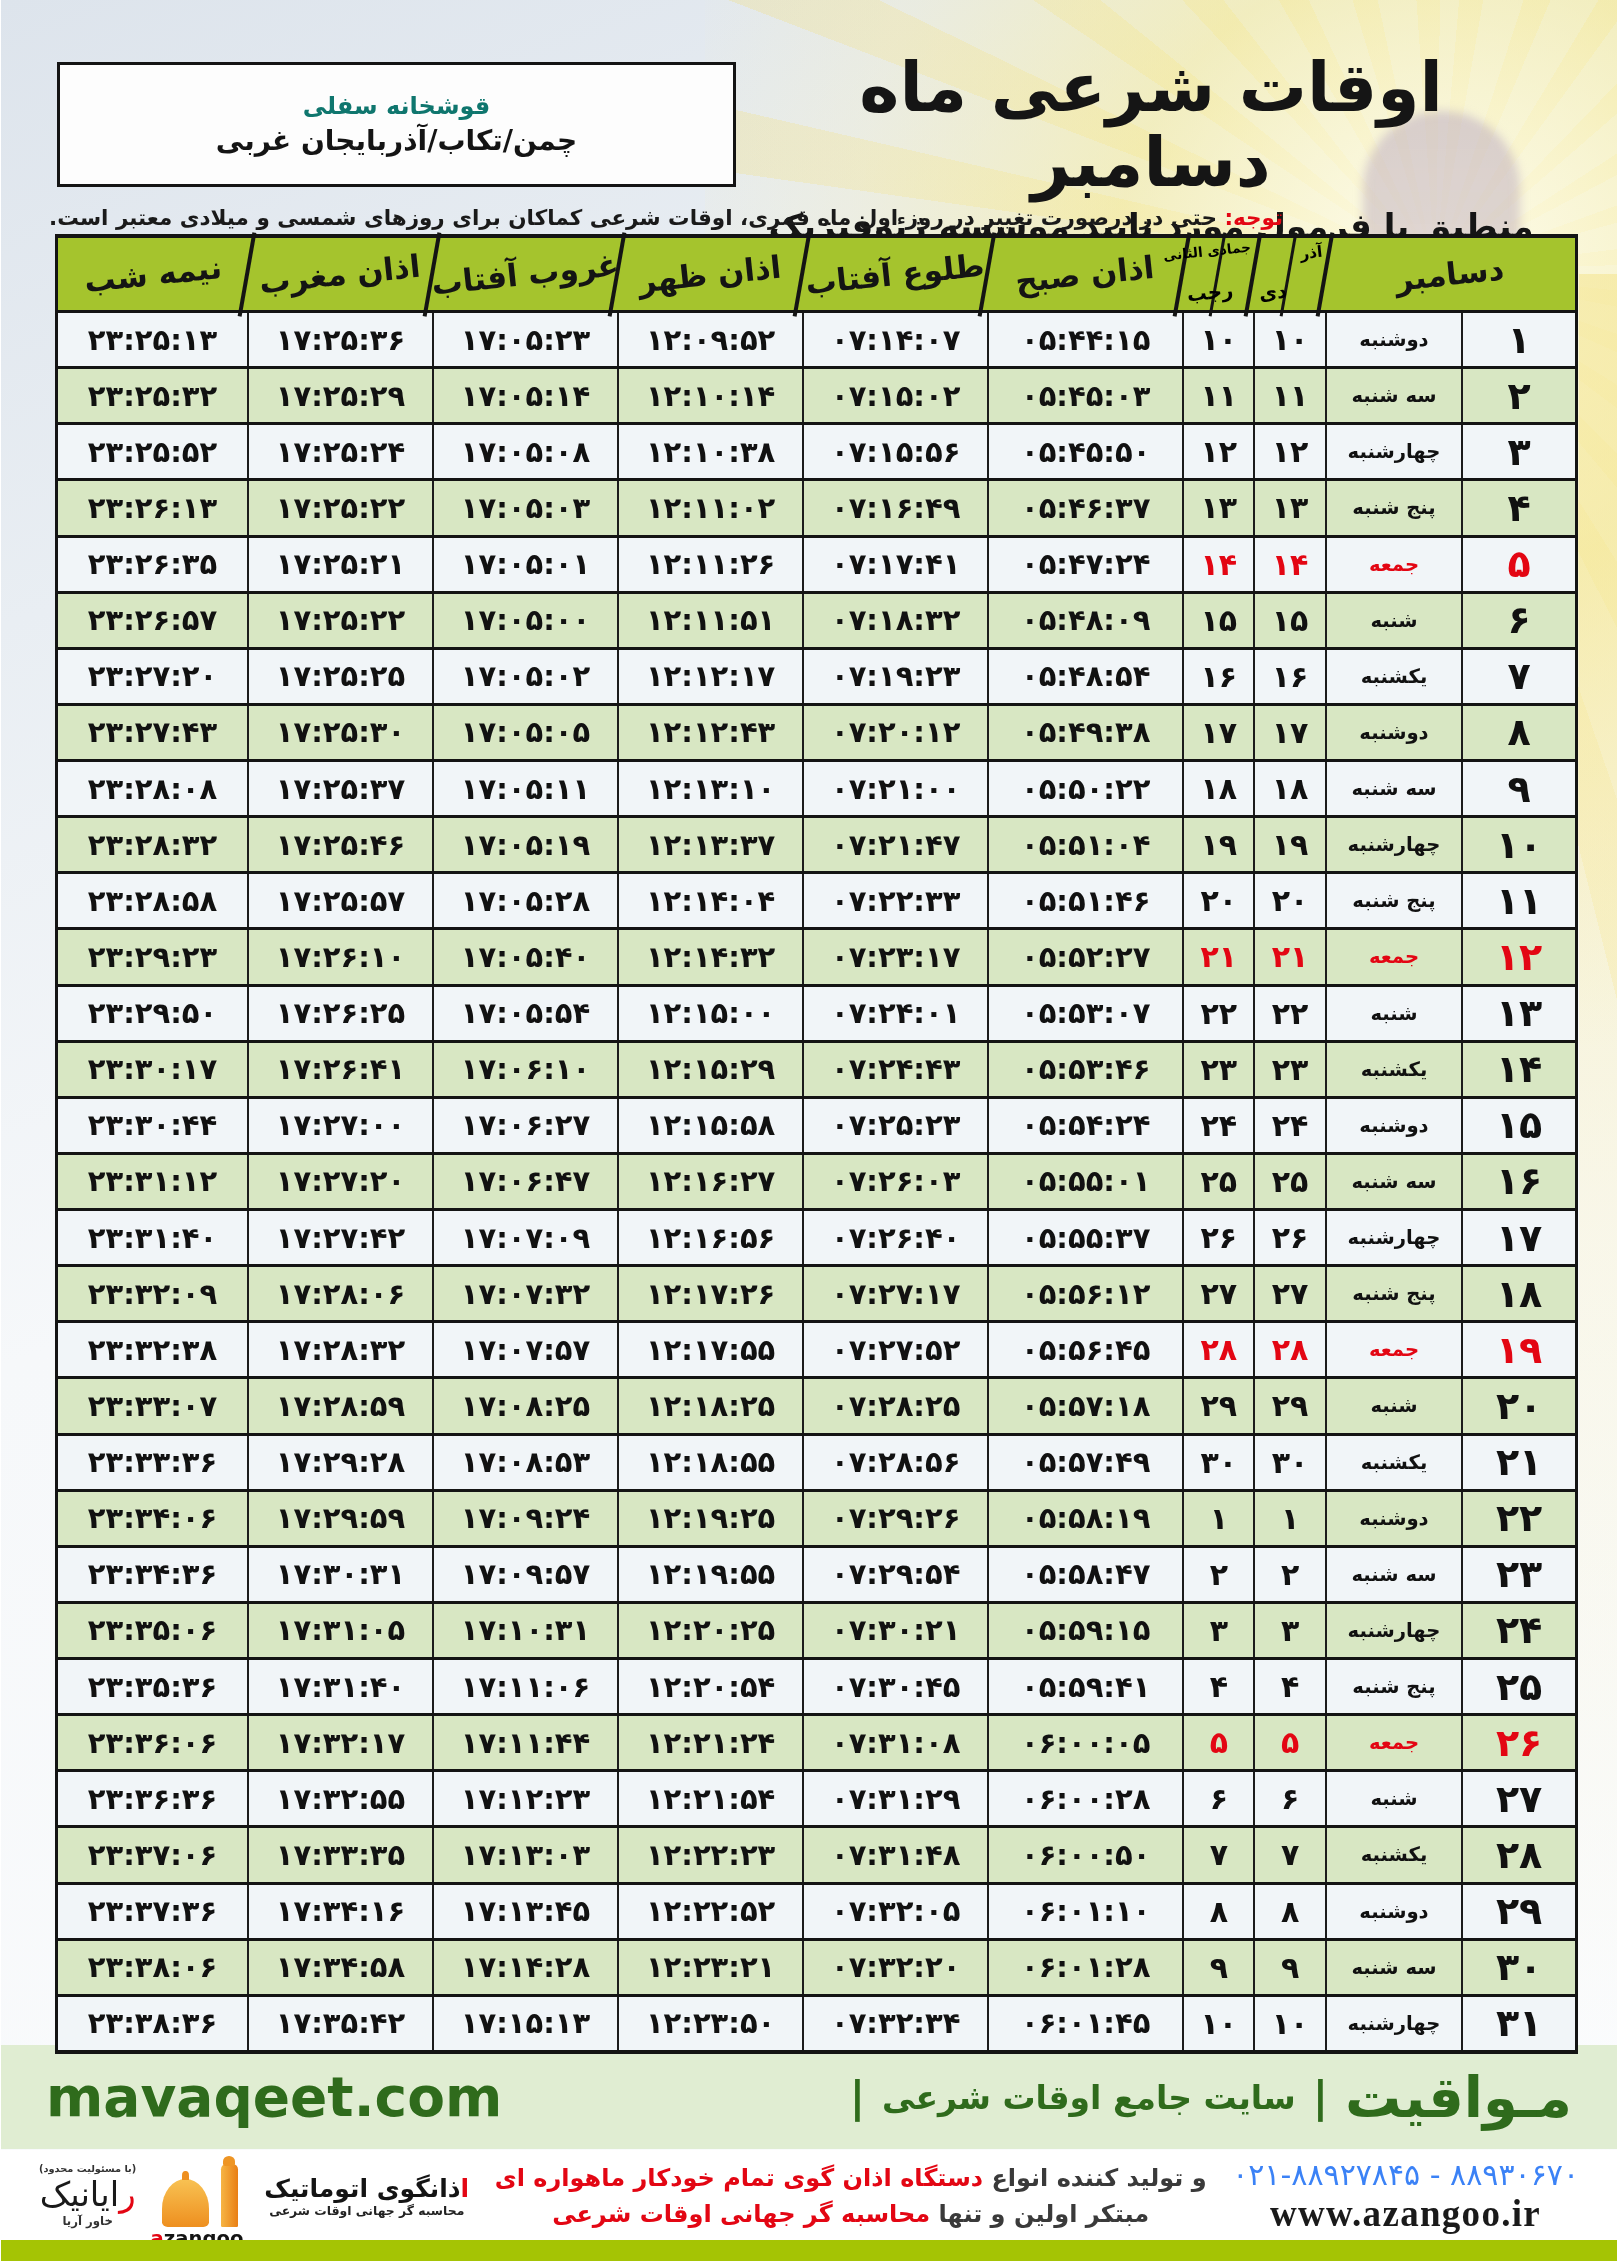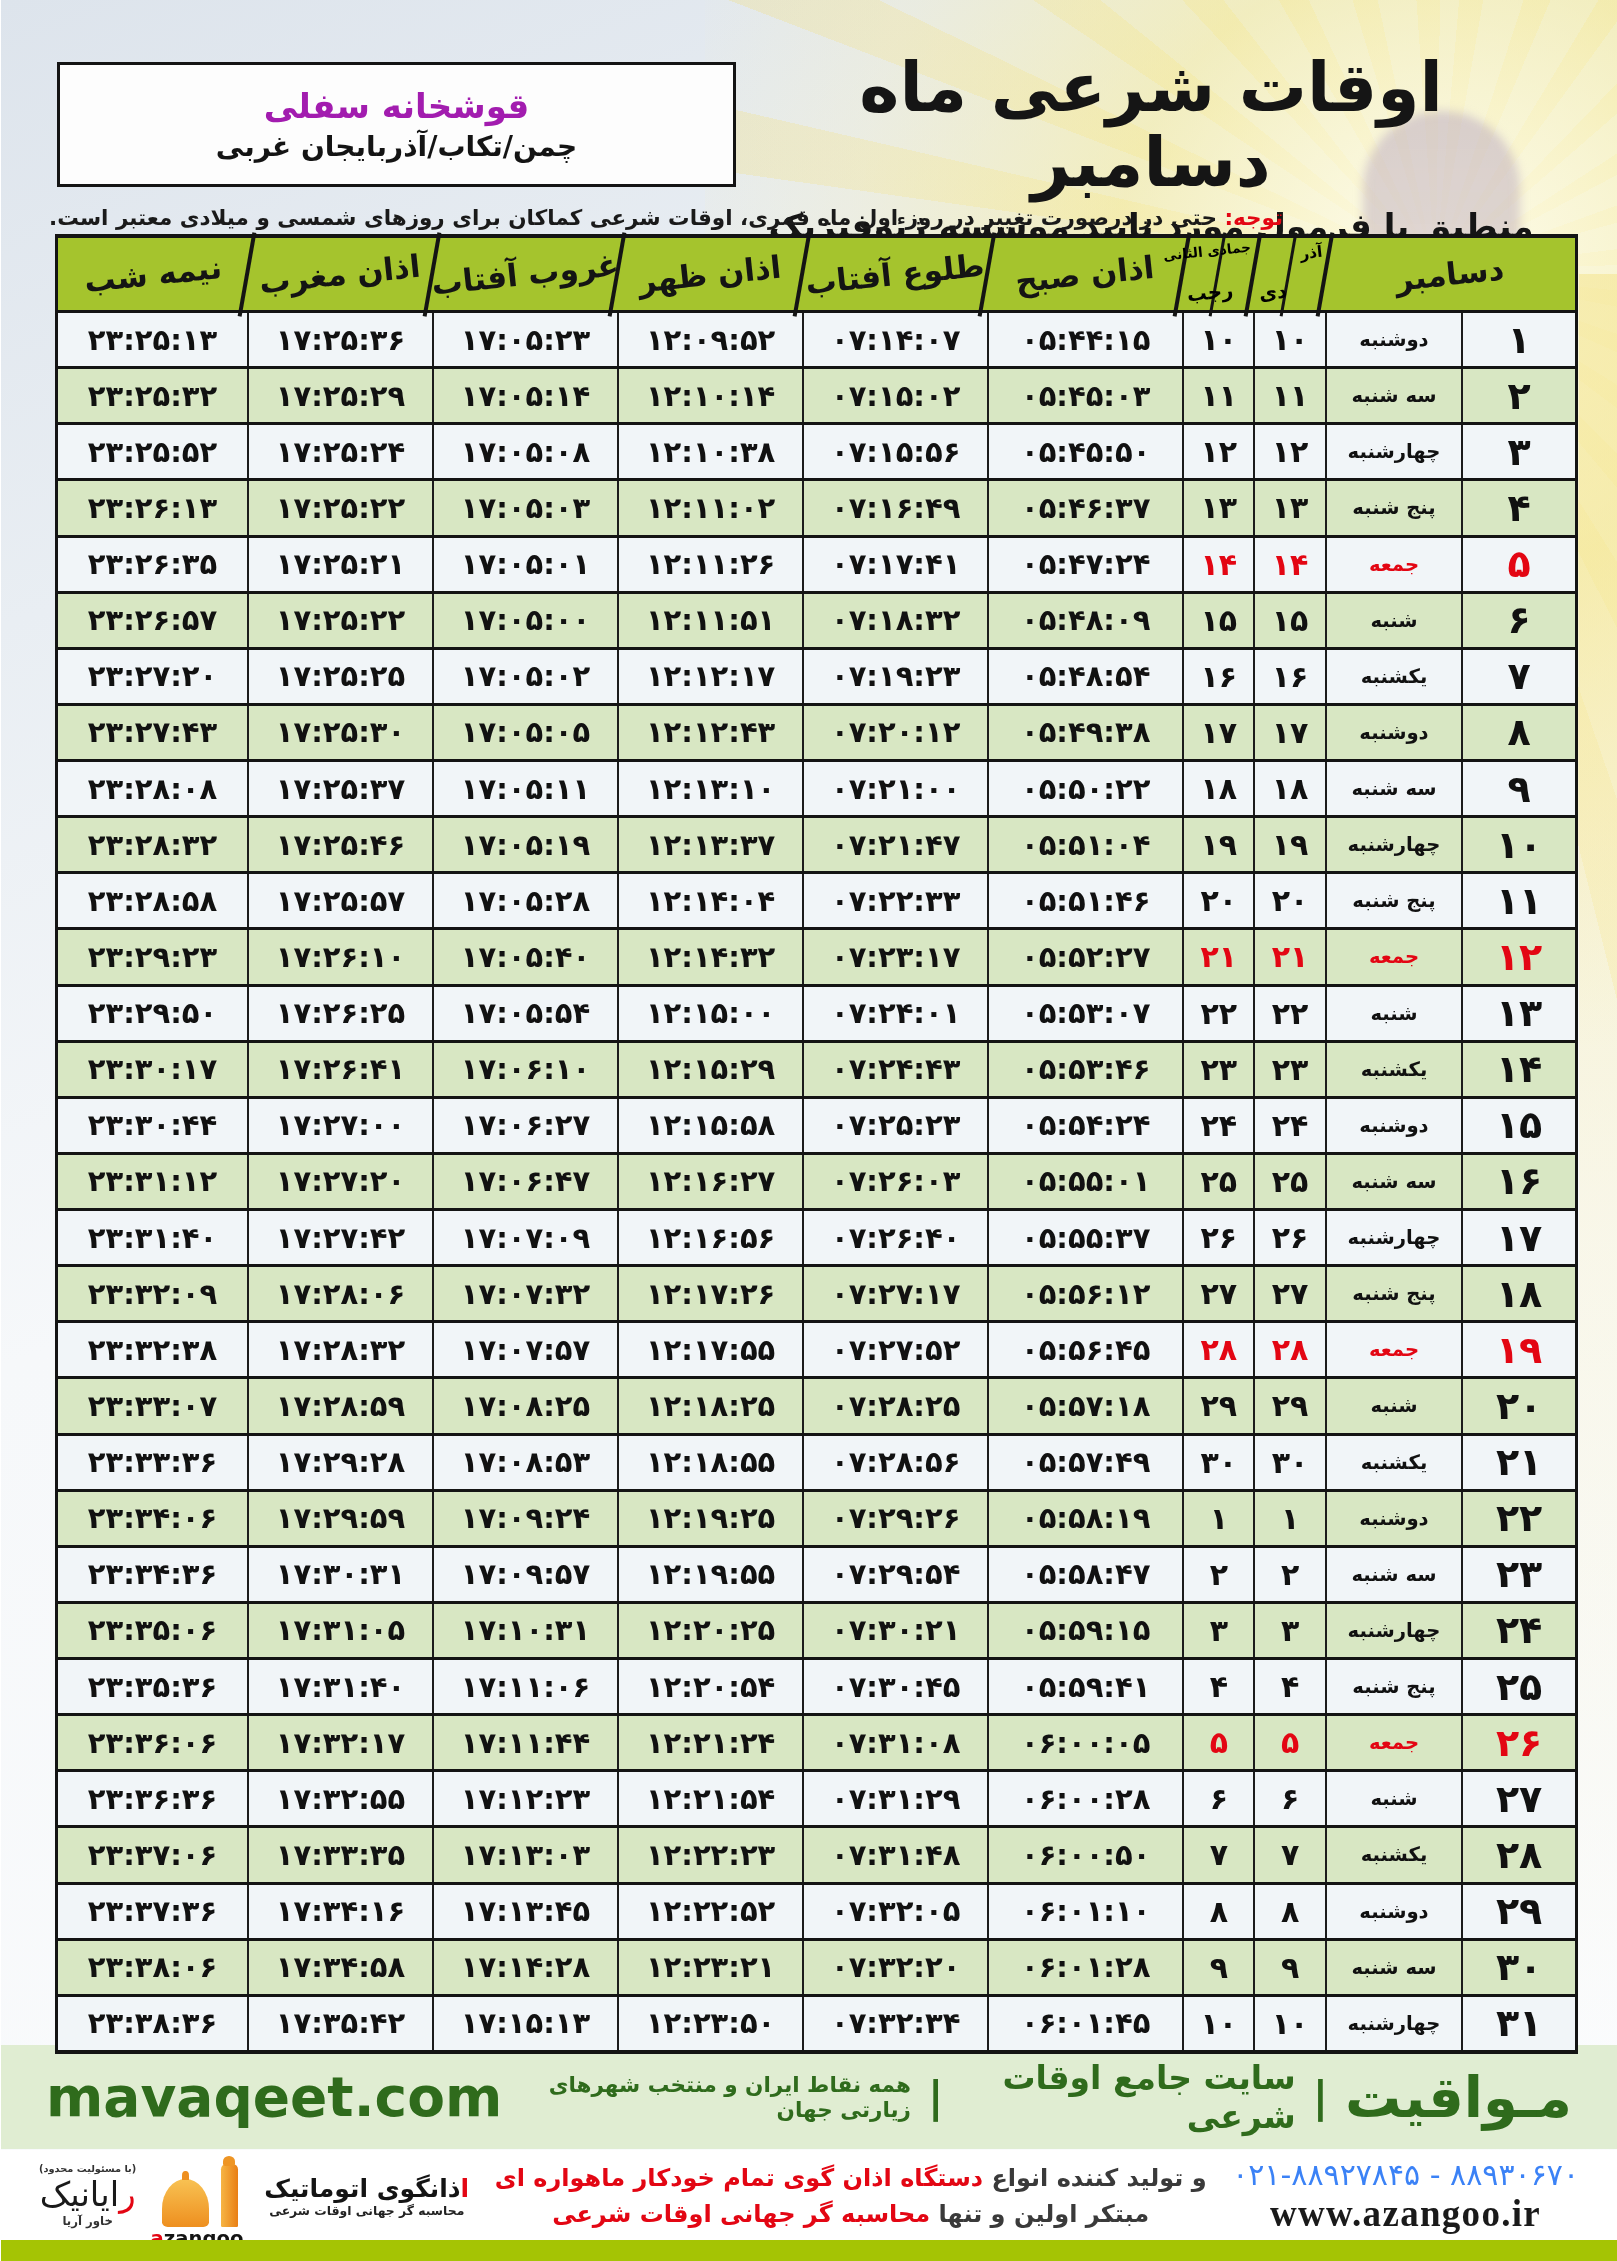--- a/index.html
+++ b/index.html
@@ -13,21 +13,21 @@
       repeating-conic-gradient(from 5deg at 80% 26%, rgba(244,216,80,.22) 0deg 5deg, rgba(255,255,255,0) 5deg 13deg);}
   .bg-minaret{position:absolute;right:98px;top:111px;width:157px;height:685px;pointer-events:none;
     background:linear-gradient(180deg,rgba(168,148,188,.40),rgba(196,170,150,.38) 55%,rgba(210,190,160,.30));
     border-radius:85px 85px 0 0;filter:blur(4.6px);}
   .bg-right{position:absolute;right:0;top:274px;width:39px;height:1761px;pointer-events:none;
     background:linear-gradient(180deg,rgba(244,228,140,.55),rgba(250,242,200,.35) 55%,rgba(255,255,255,0));}
 
   
   .loc-box{position:absolute;left:57px;top:62px;width:673px;height:119px;background:#fdfdfd;
     border:3.3px solid #141414;display:flex;flex-direction:column;align-items:center;justify-content:center;gap:3.9px;}
-  .loc-name{font-size:34px;font-weight:bold;color:#a21caf;}
+  .loc-name{font-size:24px;font-weight:bold;color:#0f766e;}
   .loc-region{font-size:28px;font-weight:bold;color:#141414;}
   .loc-coords{font-size:21px;font-weight:bold;color:#141414;direction:rtl;}
   .head-right{position:absolute;right:46px;top:51px;width:842px;text-align:center;color:#151515;}
   .head-title{font-size:68px;font-weight:bold;line-height:1.1;}
   .head-sub{font-size:34px;font-weight:bold;margin-top:5.2px;}
   .head-dates{font-size:29px;font-weight:bold;margin-top:14.4px;}
   .notice{position:absolute;right:49px;left:49px;top:205px;text-align:left;font-size:21.5px;font-weight:bold;color:#1a1a1a;}
   .notice .red{color:#e30613;}
 
   
@@ -1147,21 +1147,20 @@
         </div>
       </div>
   </div>
 
   <div class="band">
     <div class="band-right">
       <span class="band-title">مـواقیت</span>
       <span class="band-sep">|</span>
       <span class="band-label">سایت جامع اوقات شرعی</span>
       <span class="band-sep">|</span>
-      <span class="band-sub">همه نقاط ایران و منتخب شهرهای زیارتی جهان</span>
     </div>
     <span class="band-site">mavaqeet.com</span>
   </div>
 
   <div class="bottom">
     <div class="bt-logos">
       <div class="azlogo">
         <div class="az-text">
           <div class="az-title"><span class="red">ا</span><span>ذانگوی اتوماتیک</span></div>
           <div class="az-sub">محاسبه گر جهانی اوقات شرعی</div>

